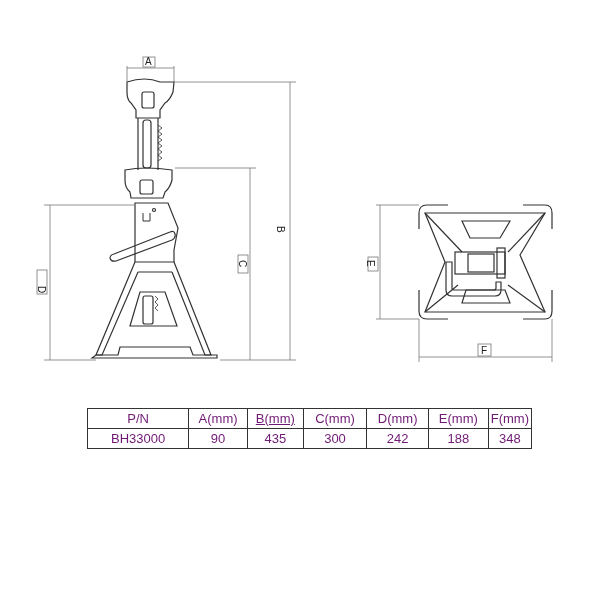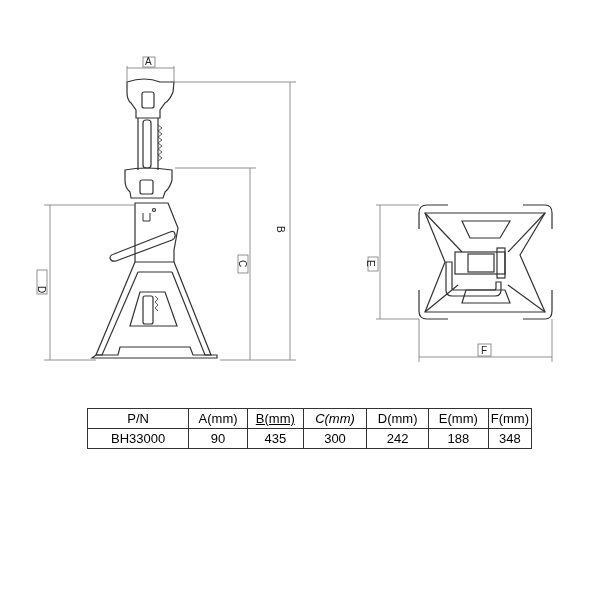--- a/index.html
+++ b/index.html
@@ -1,30 +1,30 @@
 <!DOCTYPE html>
 <html><head>
 <meta charset="utf-8">
 <style>
   html, body { margin:0; padding:0; background:#ffffff; }
   body { width:600px; height:600px; position:relative; overflow:hidden; font-family:"Liberation Sans", sans-serif; }
   svg.drawing { position:absolute; left:0; top:0; }
   .dimlabel { font-family:"Liberation Sans", sans-serif; font-size:10px; fill:#222; }
   table.spec {
     position:absolute; left:87px; top:408px; width:445px;
-    border-collapse:collapse; font-size:13px; color:#000000;
+    border-collapse:collapse; font-size:13px; color:#701a75;
   }
   table.spec th, table.spec td {
     border:1px solid #333; height:19px; padding:0 2px; text-align:center; font-weight:normal; line-height:17px;
   }
   table.spec td.pn { text-align:center; }
   table.spec th:nth-child(1) { width:97px; }
   table.spec th:nth-child(2) { width:54px; }
   table.spec th:nth-child(3) { width:51px;text-decoration:underline; }
-  table.spec th:nth-child(4) { width:59px;font-style:italic; }
+  table.spec th:nth-child(4) { width:59px; }
   table.spec th:nth-child(5) { width:57px; }
   table.spec th:nth-child(6) { width:55px; }
 </style>
 </head>
 <body>
 
 <svg class="drawing" width="600" height="400" viewBox="0 0 600 400">
 
   <g fill="none" stroke="#333" stroke-width="1.2">
 

